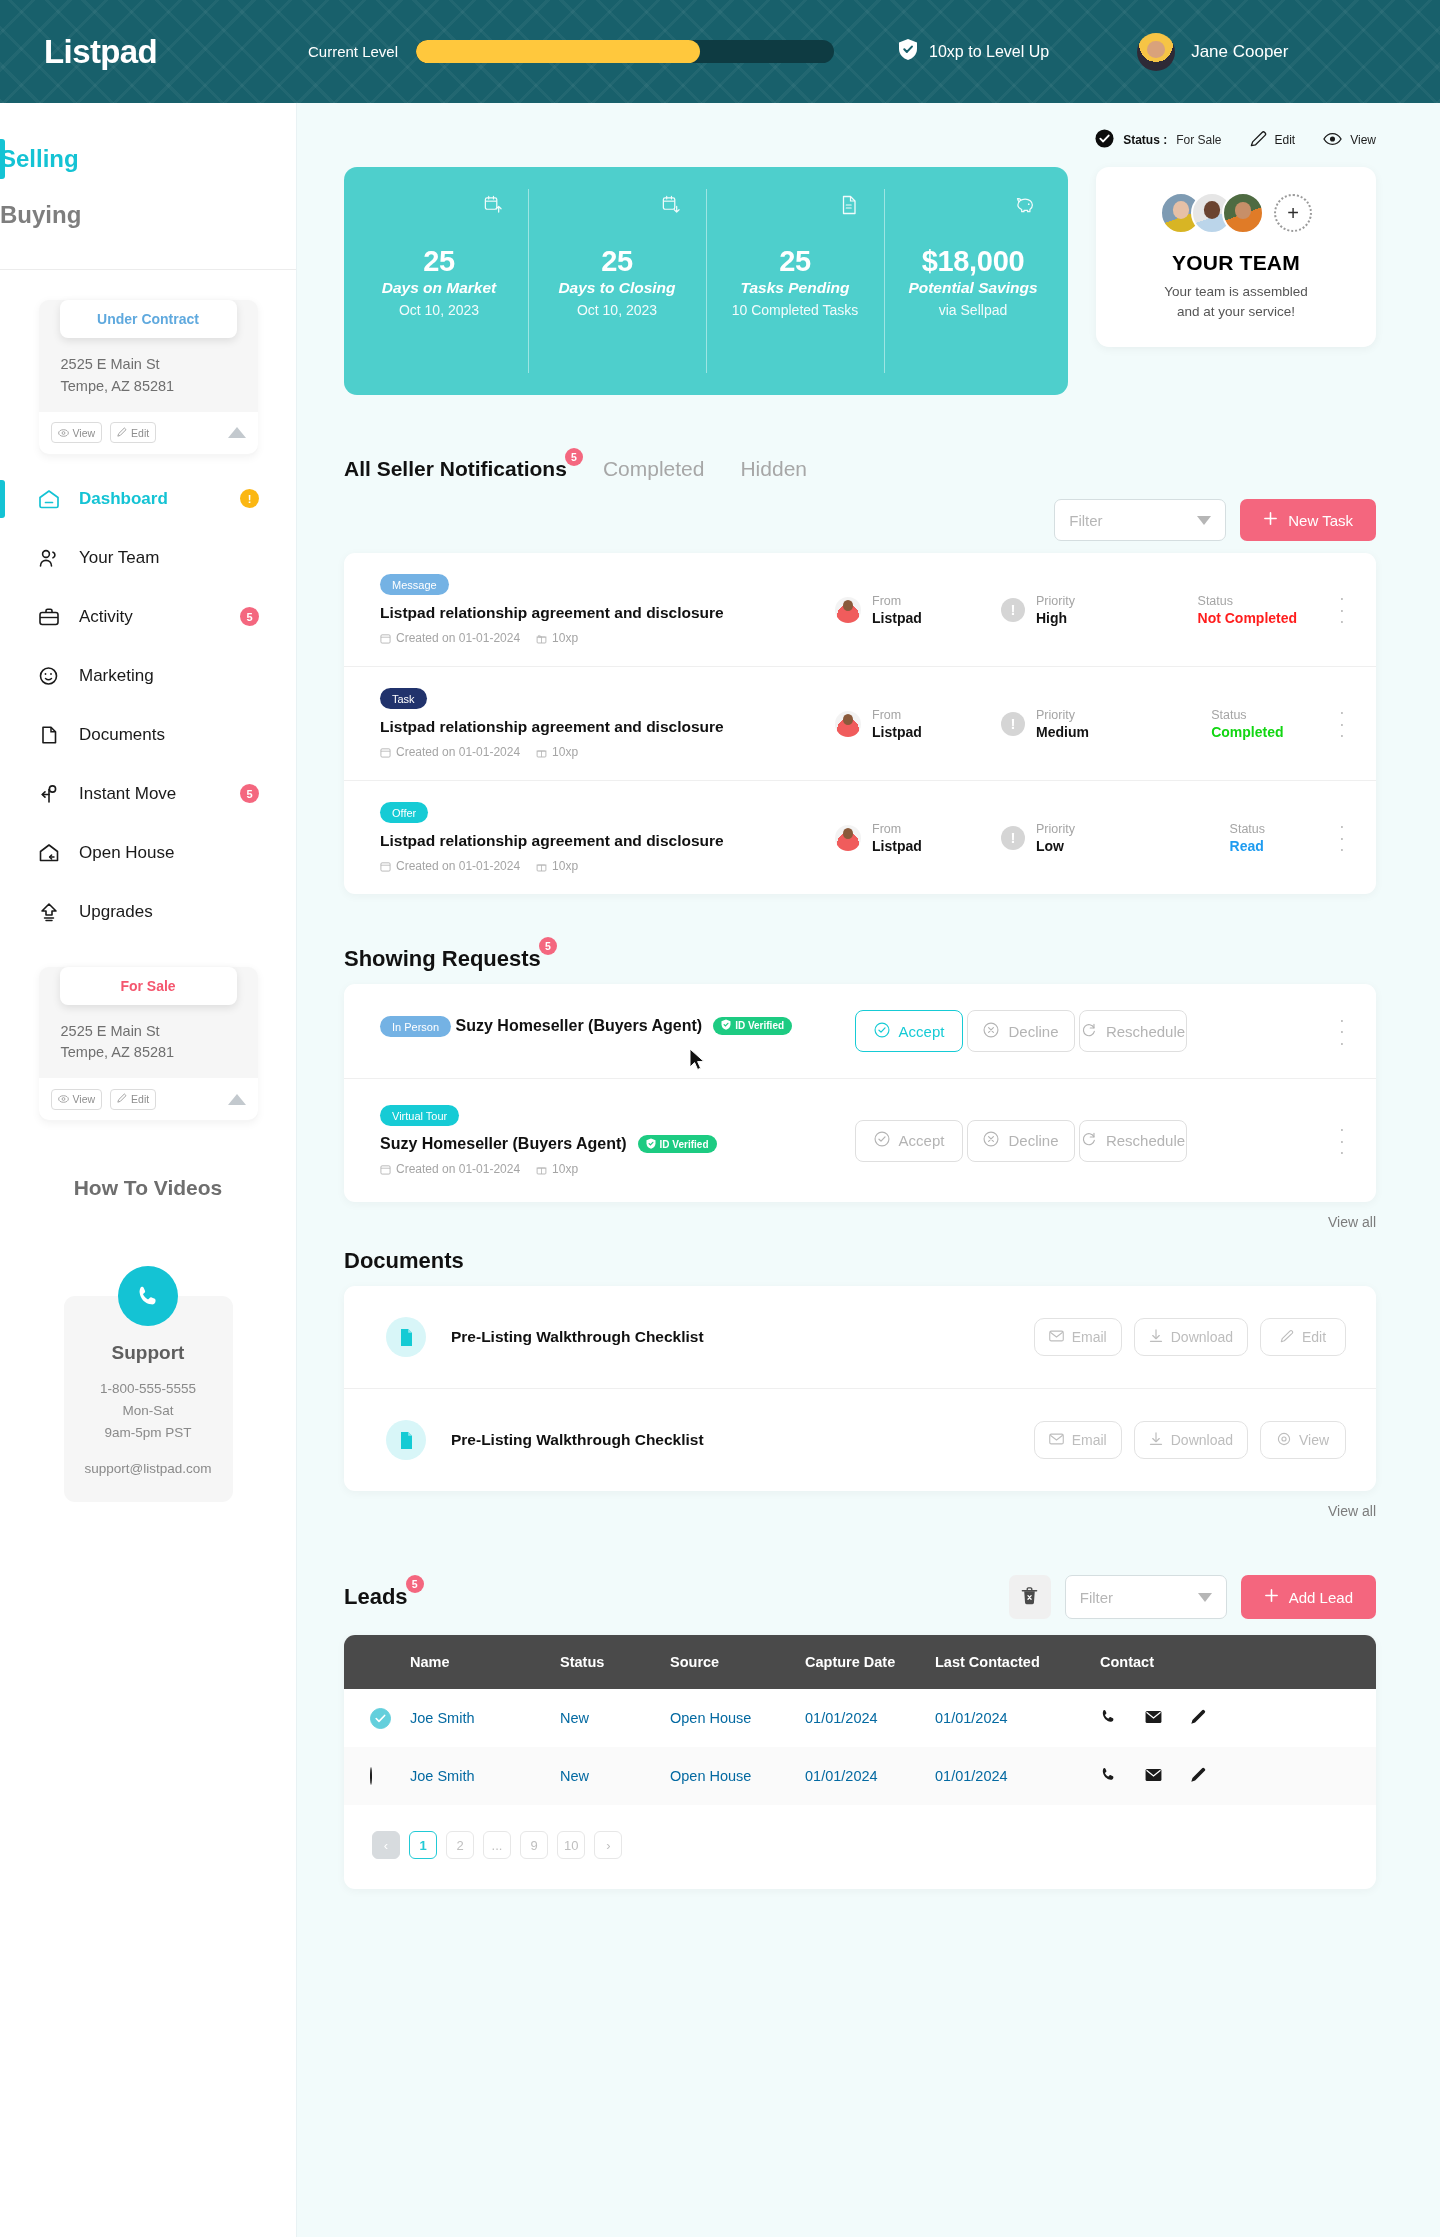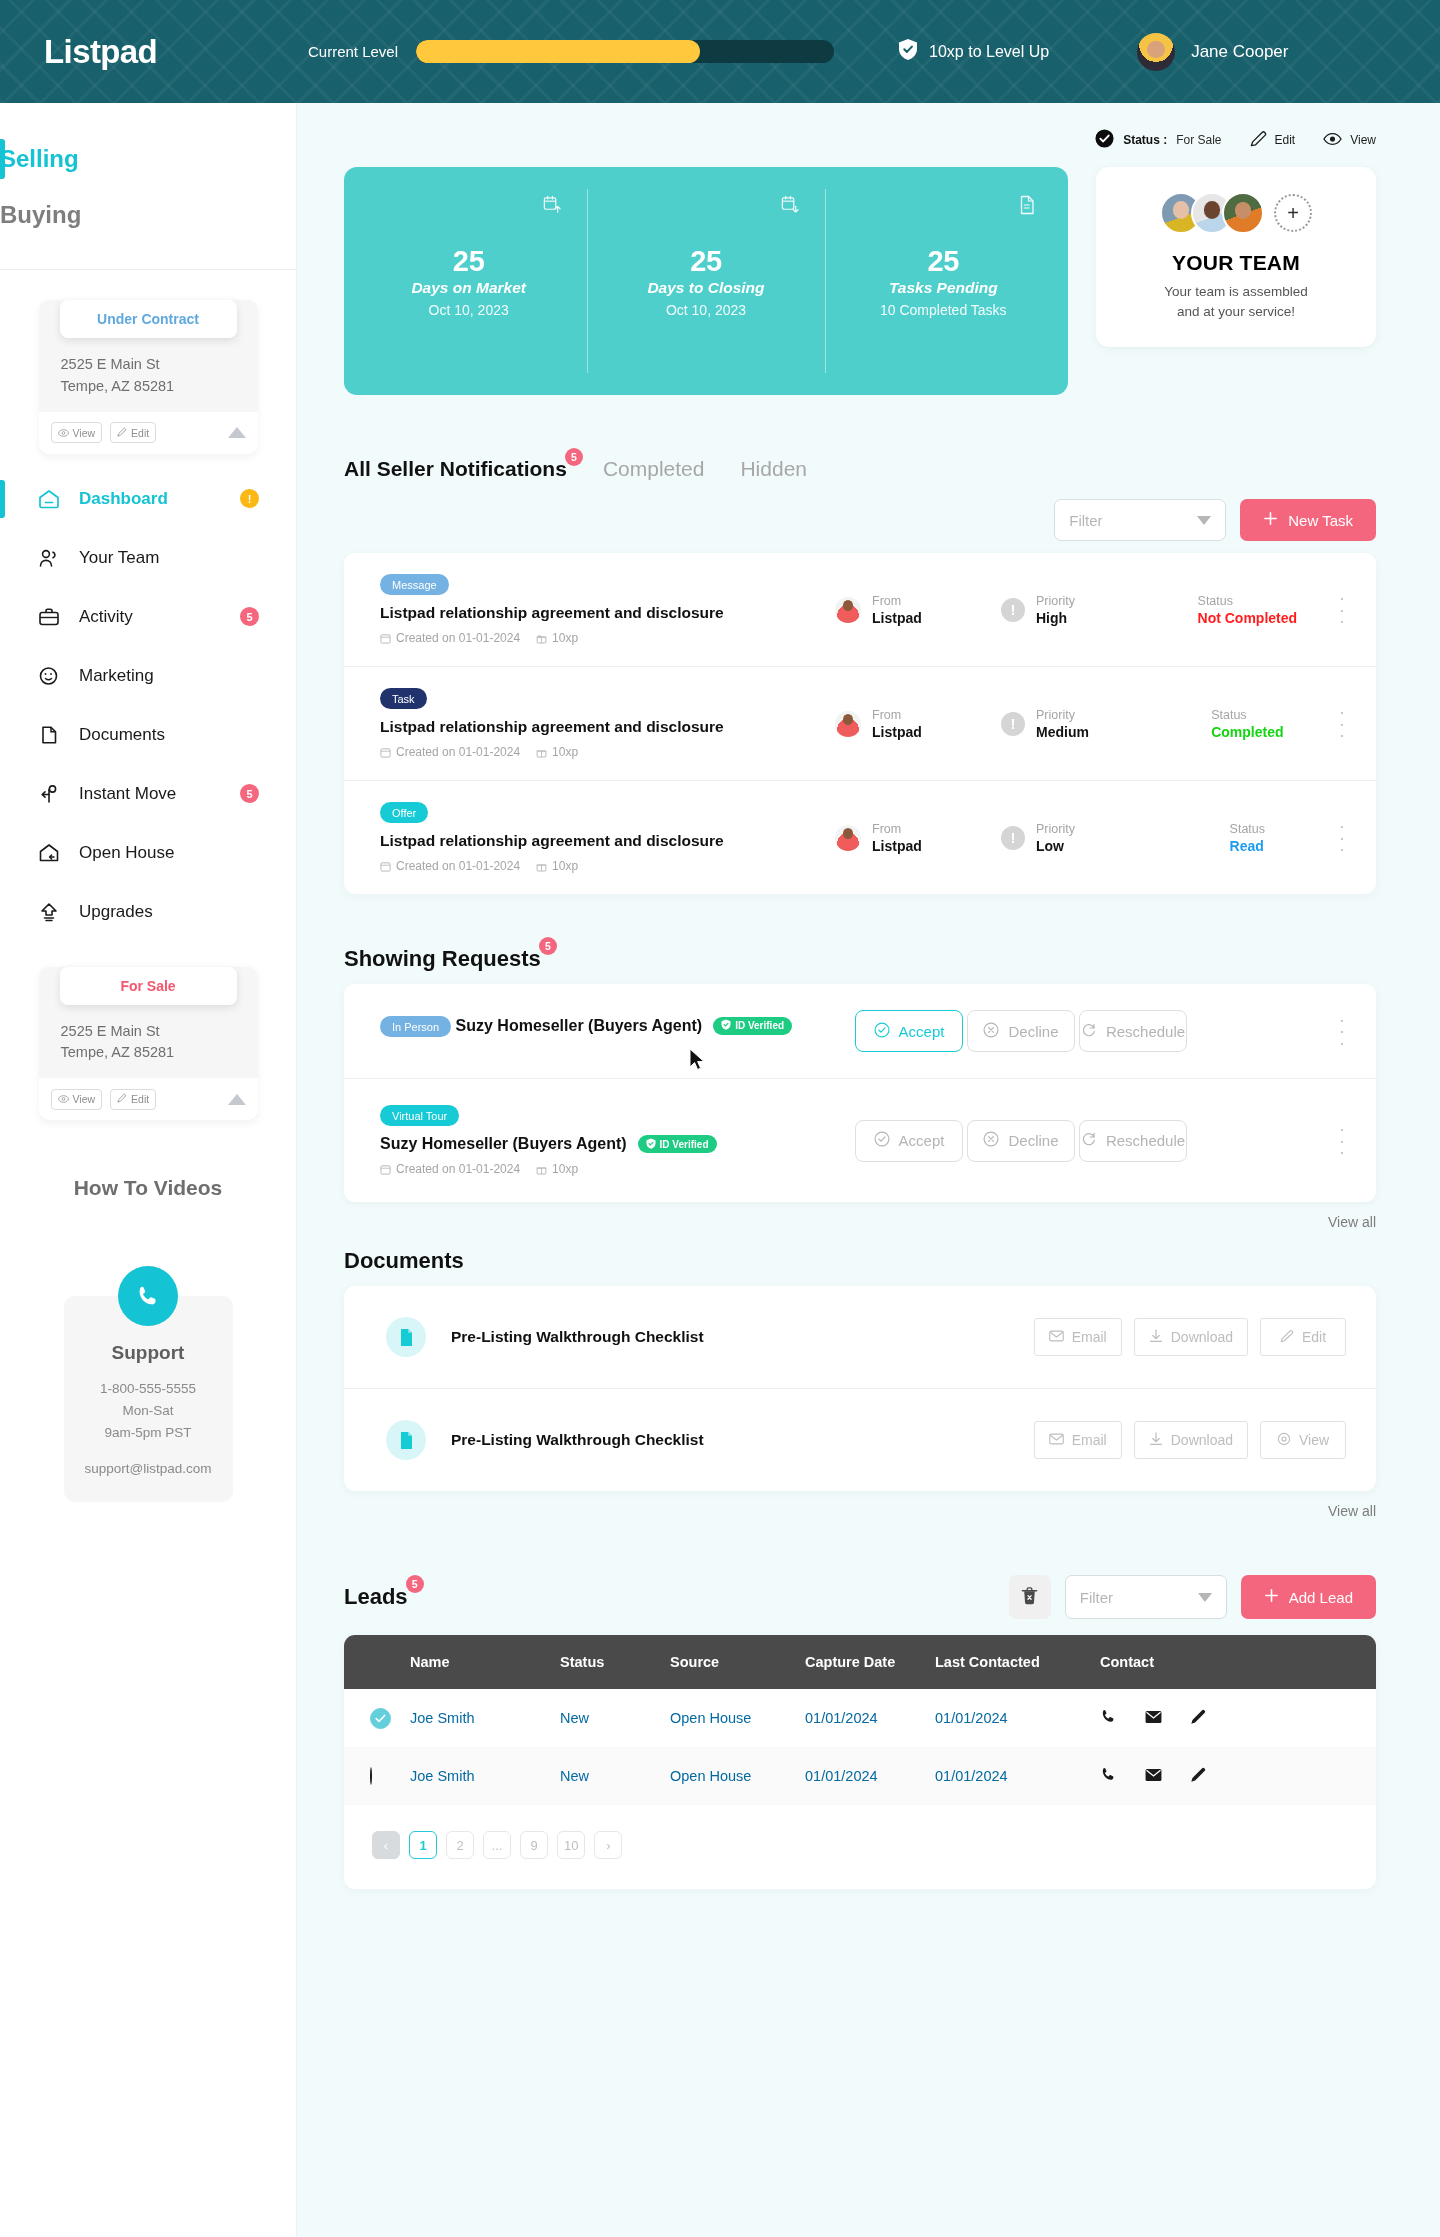--- a/index.html
+++ b/index.html
@@ -285,21 +285,21 @@
   
   .drow { display: flex; align-items: center; padding: 31px 30px 31px 42px; border-bottom: 1px solid #EFEFEF; }
   .drow:last-child { border-bottom: none; }
   .doc-ico {
     width: 40px; height: 40px; border-radius: 50%; background: #D8F6F8;
     display: flex; align-items: center; justify-content: center; flex: none; margin-right: 25px;
   }
   .doc-name { font-size: 15.5px; font-weight: 700; color: #111; }
   .doc-actions { margin-left: auto; display: flex; gap: 12px; }
   .doc-btn {
-    height: 38px; min-width: 86px; border: 1px solid #E2E2E2; border-radius: 3px; background: #fff;
+    height: 38px; min-width: 86px; border: 1px solid #E2E2E2; border-radius: 10px; background: #fff;
     display: inline-flex; align-items: center; justify-content: center; gap: 8px;
     font-size: 14px; color: #BDBDBD; cursor: pointer; font-family: inherit; padding: 0 14px;
   }
 
   
   .leads-head { display: flex; align-items: center; margin-top: 56px; }
   .leads-tools { margin-left: auto; display: flex; align-items: center; gap: 14px; }
   .trash-btn {
     width: 42px; height: 44px; background: #F0F0F0; border: none; border-radius: 7px;
     display: flex; align-items: center; justify-content: center; cursor: pointer;
@@ -604,20 +604,32 @@
           <span class="stat-ico">
             <svg width="18" height="20" viewBox="0 0 18 20" fill="none">
                 <path d="M3.5 1.5 h7 L15 6 V18.5 H3.5 Z" stroke="#fff" stroke-width="1.3" stroke-linejoin="round"></path>
                 <path d="M10.5 1.5 V6 H15" stroke="#fff" stroke-width="1.2"></path>
                 <path d="M6.2 10 h5 M6.2 13 h5" stroke="#fff" stroke-width="1.1" stroke-linecap="round"></path>
               </svg>
           </span>
           <span class="stat-num">25</span>
           <span class="stat-label">Tasks Pending</span>
           <span class="stat-sub">10 Completed Tasks</span>
+        </div>
+        <div class="stat">
+          <span class="stat-ico">
+            <svg width="21" height="19" viewBox="0 0 22 19" fill="none">
+                <path d="M3 10 c0-3.6 3.4-6.2 7.6-6.2 4.2 0 7.6 2.6 7.6 6.2 0 2-1 3.6-2.6 4.7 V17 h-2.4 v-1.3 H9.4 V17 H7 v-2.3 C4.6 13.6 3 11.9 3 10 Z" stroke="#fff" stroke-width="1.3" stroke-linejoin="round"></path>
+                <path d="M6.4 4.6 C5.3 3.6 4 3.1 2.6 3.4 c.3 1.5 1 2.7 2 3.4" stroke="#fff" stroke-width="1.2" fill="none" stroke-linejoin="round"></path>
+                <circle cx="14.4" cy="9.2" r=".9" fill="#fff"></circle>
+              </svg>
+          </span>
+          <span class="stat-num">$18,000</span>
+          <span class="stat-label">Potential Savings</span>
+          <span class="stat-sub">via Sellpad</span>
         </div>
       </div>
 
       <div class="team-card">
         <div class="team-avatars">
           <span class="tav a"></span>
           <span class="tav b"></span>
           <span class="tav c"></span>
           <span class="tav-add">+</span>
         </div>

